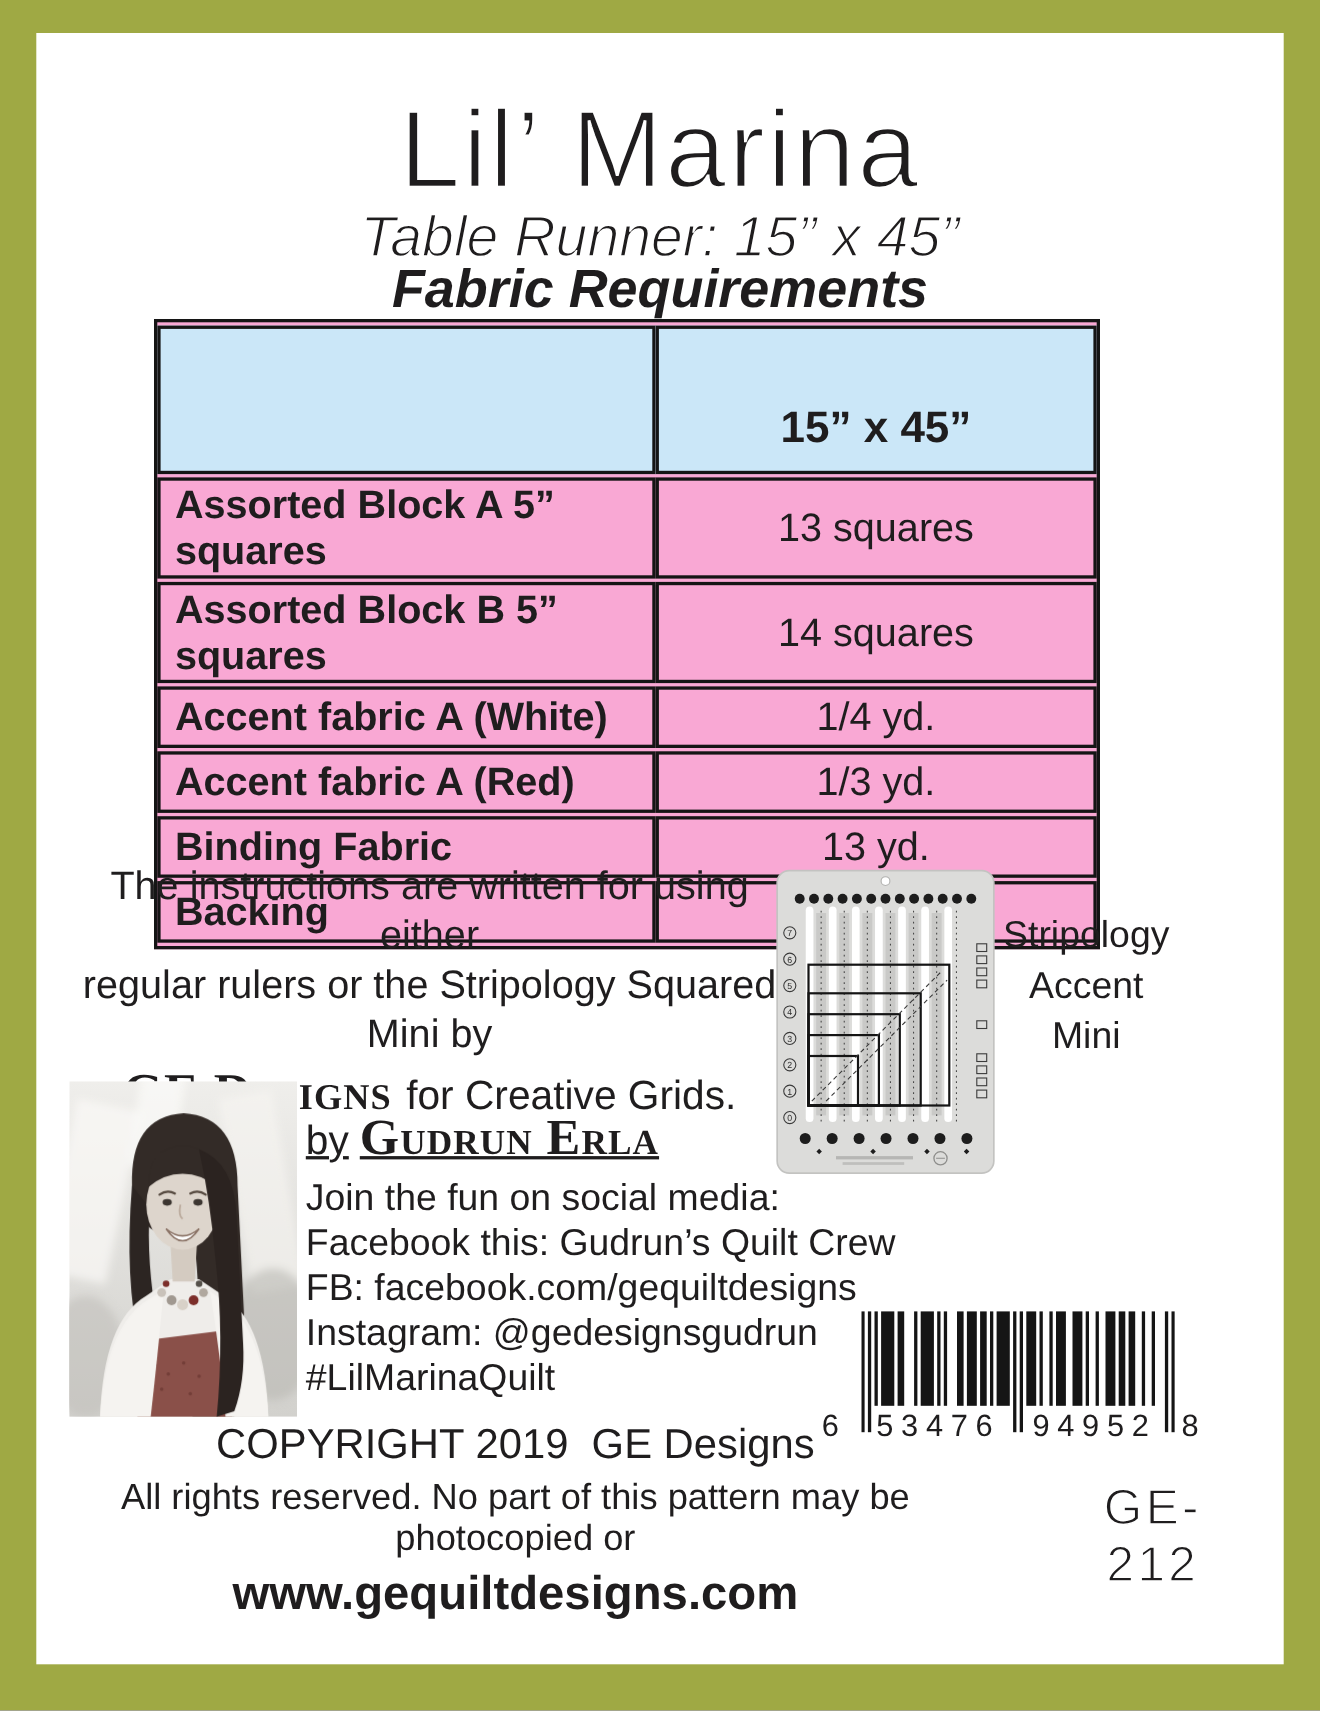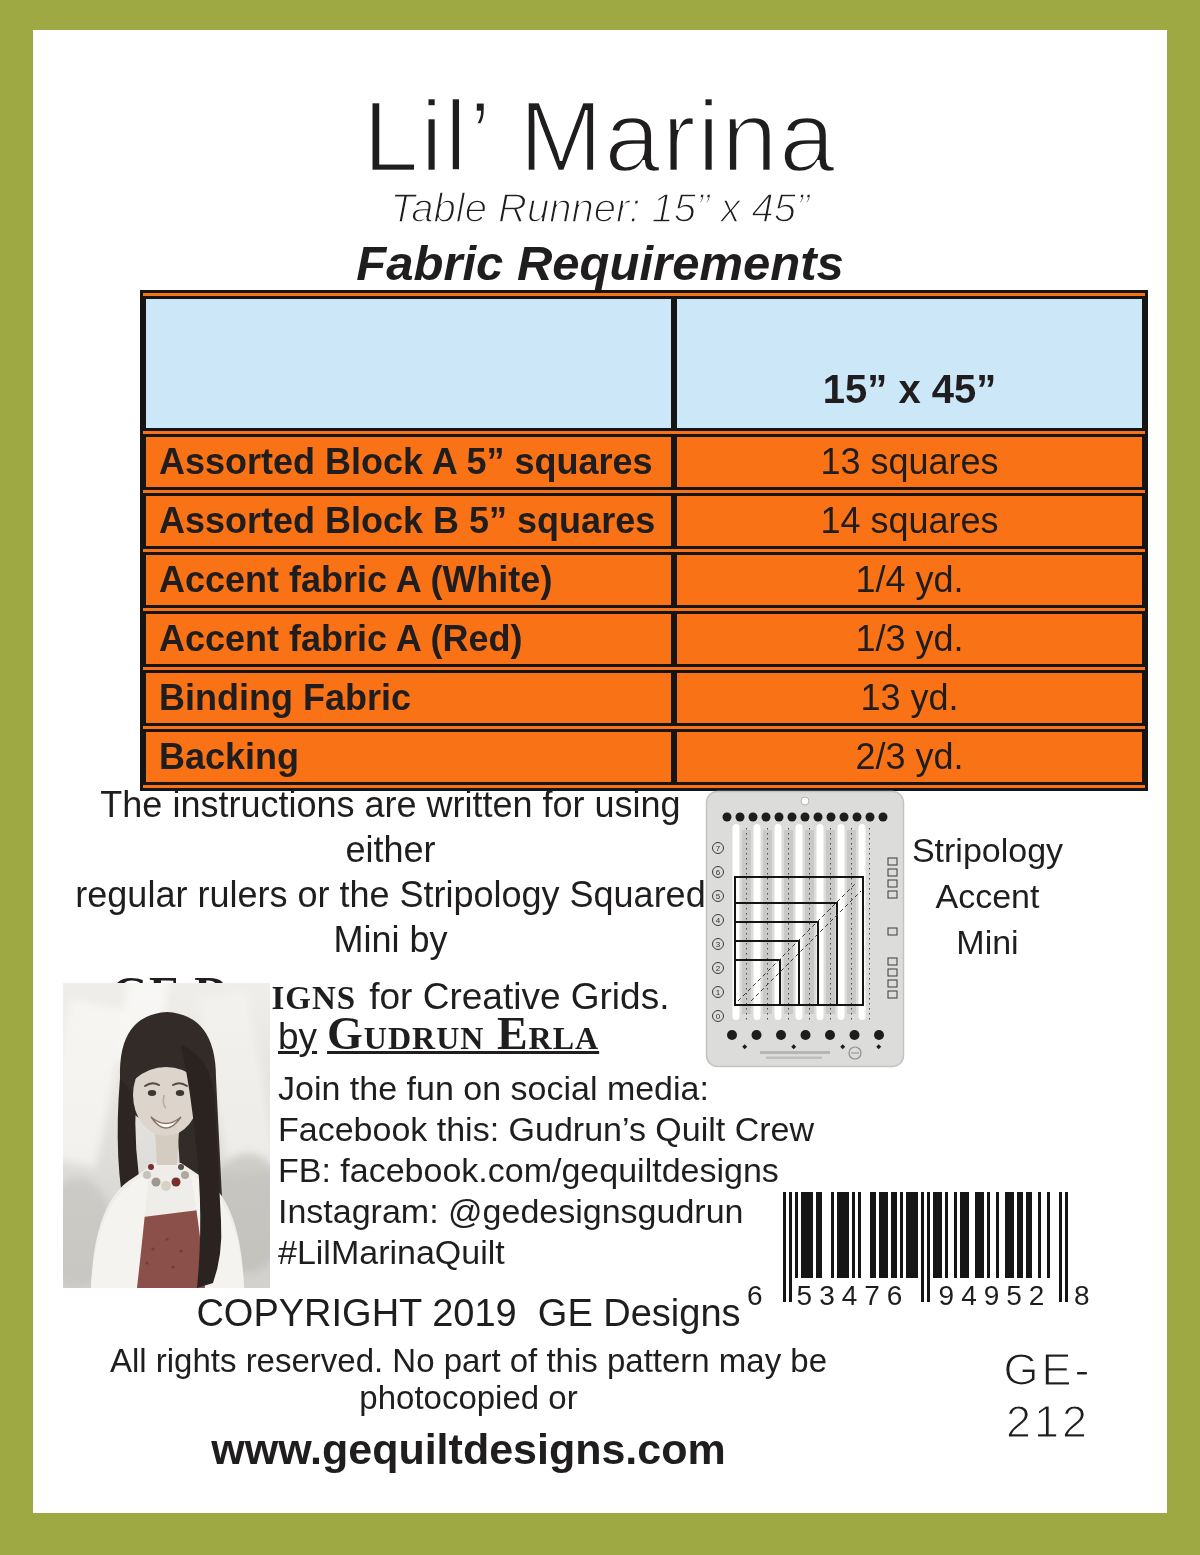--- a/index.html
+++ b/index.html
@@ -1,23 +1,23 @@
 <!DOCTYPE html>
 <html><head>
 <meta charset="utf-8">
 <style>
   html,body{margin:0;padding:0;background:#888;}
   .frame{position:relative;width:1200px;height:1555px;background:#9fa944;box-sizing:border-box;padding:30px 33px 42px 33px;font-family:"Liberation Sans",sans-serif;color:#1f1d1e;}
   .sheet{position:relative;width:100%;height:100%;background:#ffffff;overflow:hidden;}
 
   .title{position:absolute;top:49px;left:0;width:100%;text-align:center;font-size:100px;font-weight:400;letter-spacing:2px;-webkit-text-stroke:2.5px #fff;white-space:nowrap;}
-  .subtitle{position:absolute;top:156px;left:0;width:100%;text-align:center;font-size:40px;font-style:italic;-webkit-text-stroke:1.4px #fff;white-space:nowrap;}
+  .subtitle{position:absolute;top:156px;left:0;width:100%;text-align:center;font-size:52px;font-style:italic;-webkit-text-stroke:1.4px #fff;white-space:nowrap;}
   .heading{position:absolute;top:205px;left:0;width:100%;text-align:center;font-size:49px;font-weight:700;font-style:italic;white-space:nowrap;}
 
-  table.req{position:absolute;left:107px;top:260px;width:1008px;border-collapse:separate;border-spacing:0 3px;border:3px solid #151515;background:#f97316;}
+  table.req{position:absolute;left:107px;top:260px;width:860px;border-collapse:separate;border-spacing:0 3px;border:3px solid #151515;background:#f9a8d4;}
   table.req th,table.req td{border:3px solid #151515;}
   table.req th{height:112px;background:#cbe7f8;vertical-align:bottom;text-align:center;font-size:40px;font-weight:700;padding-bottom:16px;}
   table.req td{height:48px;font-size:36px;}
   td.lbl{width:53%;font-weight:700;padding-left:13px;text-align:left;}
   td.val{width:47%;text-align:center;font-weight:400;font-size:37px;}
 
   .instructions{position:absolute;left:25px;top:752px;width:665px;text-align:center;font-size:36px;line-height:45px;}
   .brand-line{margin-top:9px;white-space:nowrap;}
   .brand-serif{font-family:"Liberation Serif",serif;font-variant:small-caps;font-weight:700;font-size:47px;letter-spacing:1px;}
   .brand-suffix{font-size:37px;margin-left:13px;}

